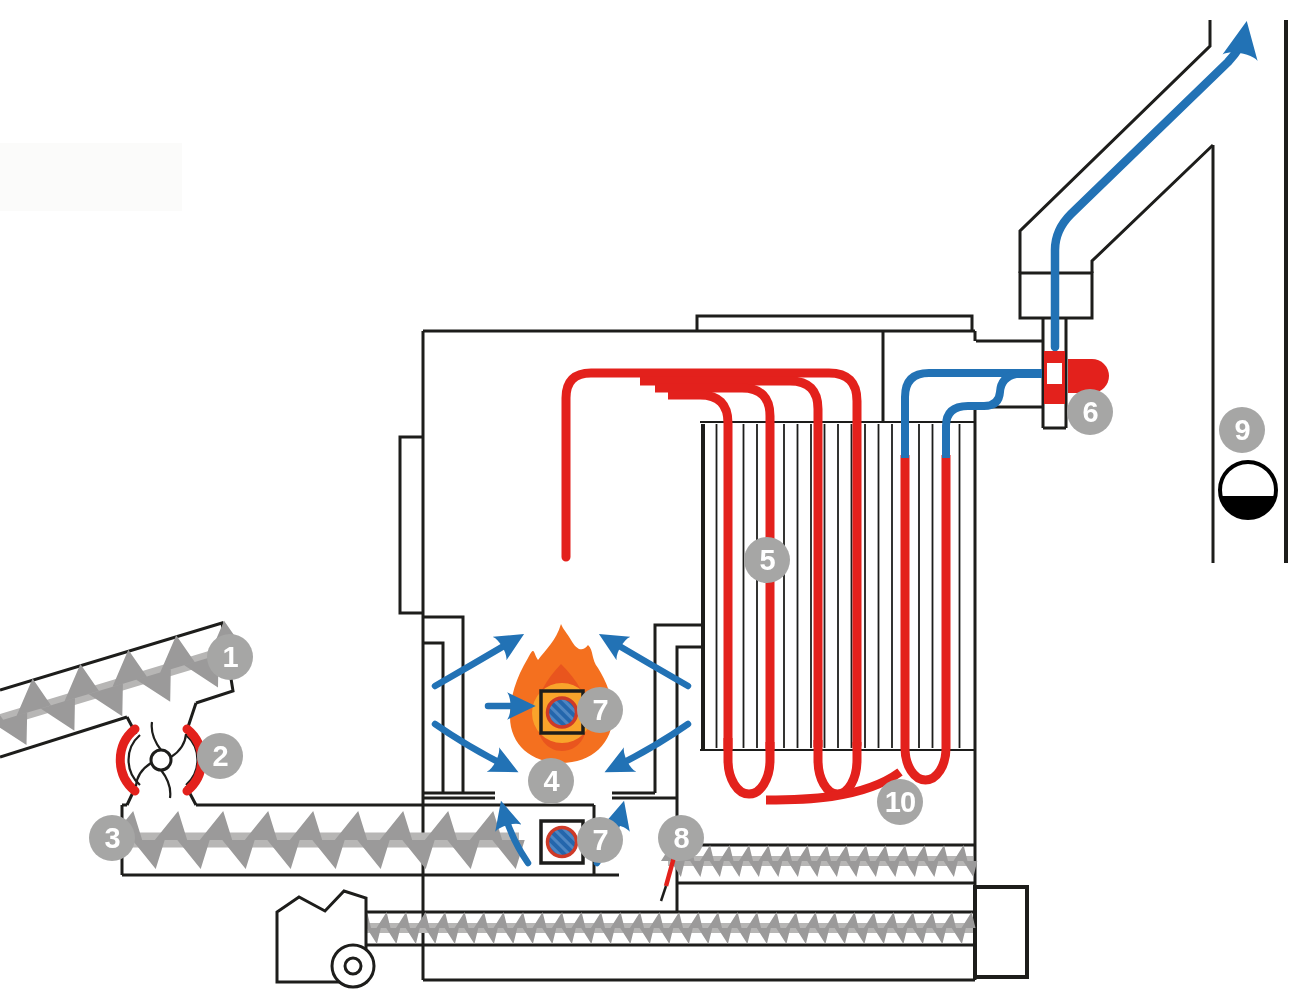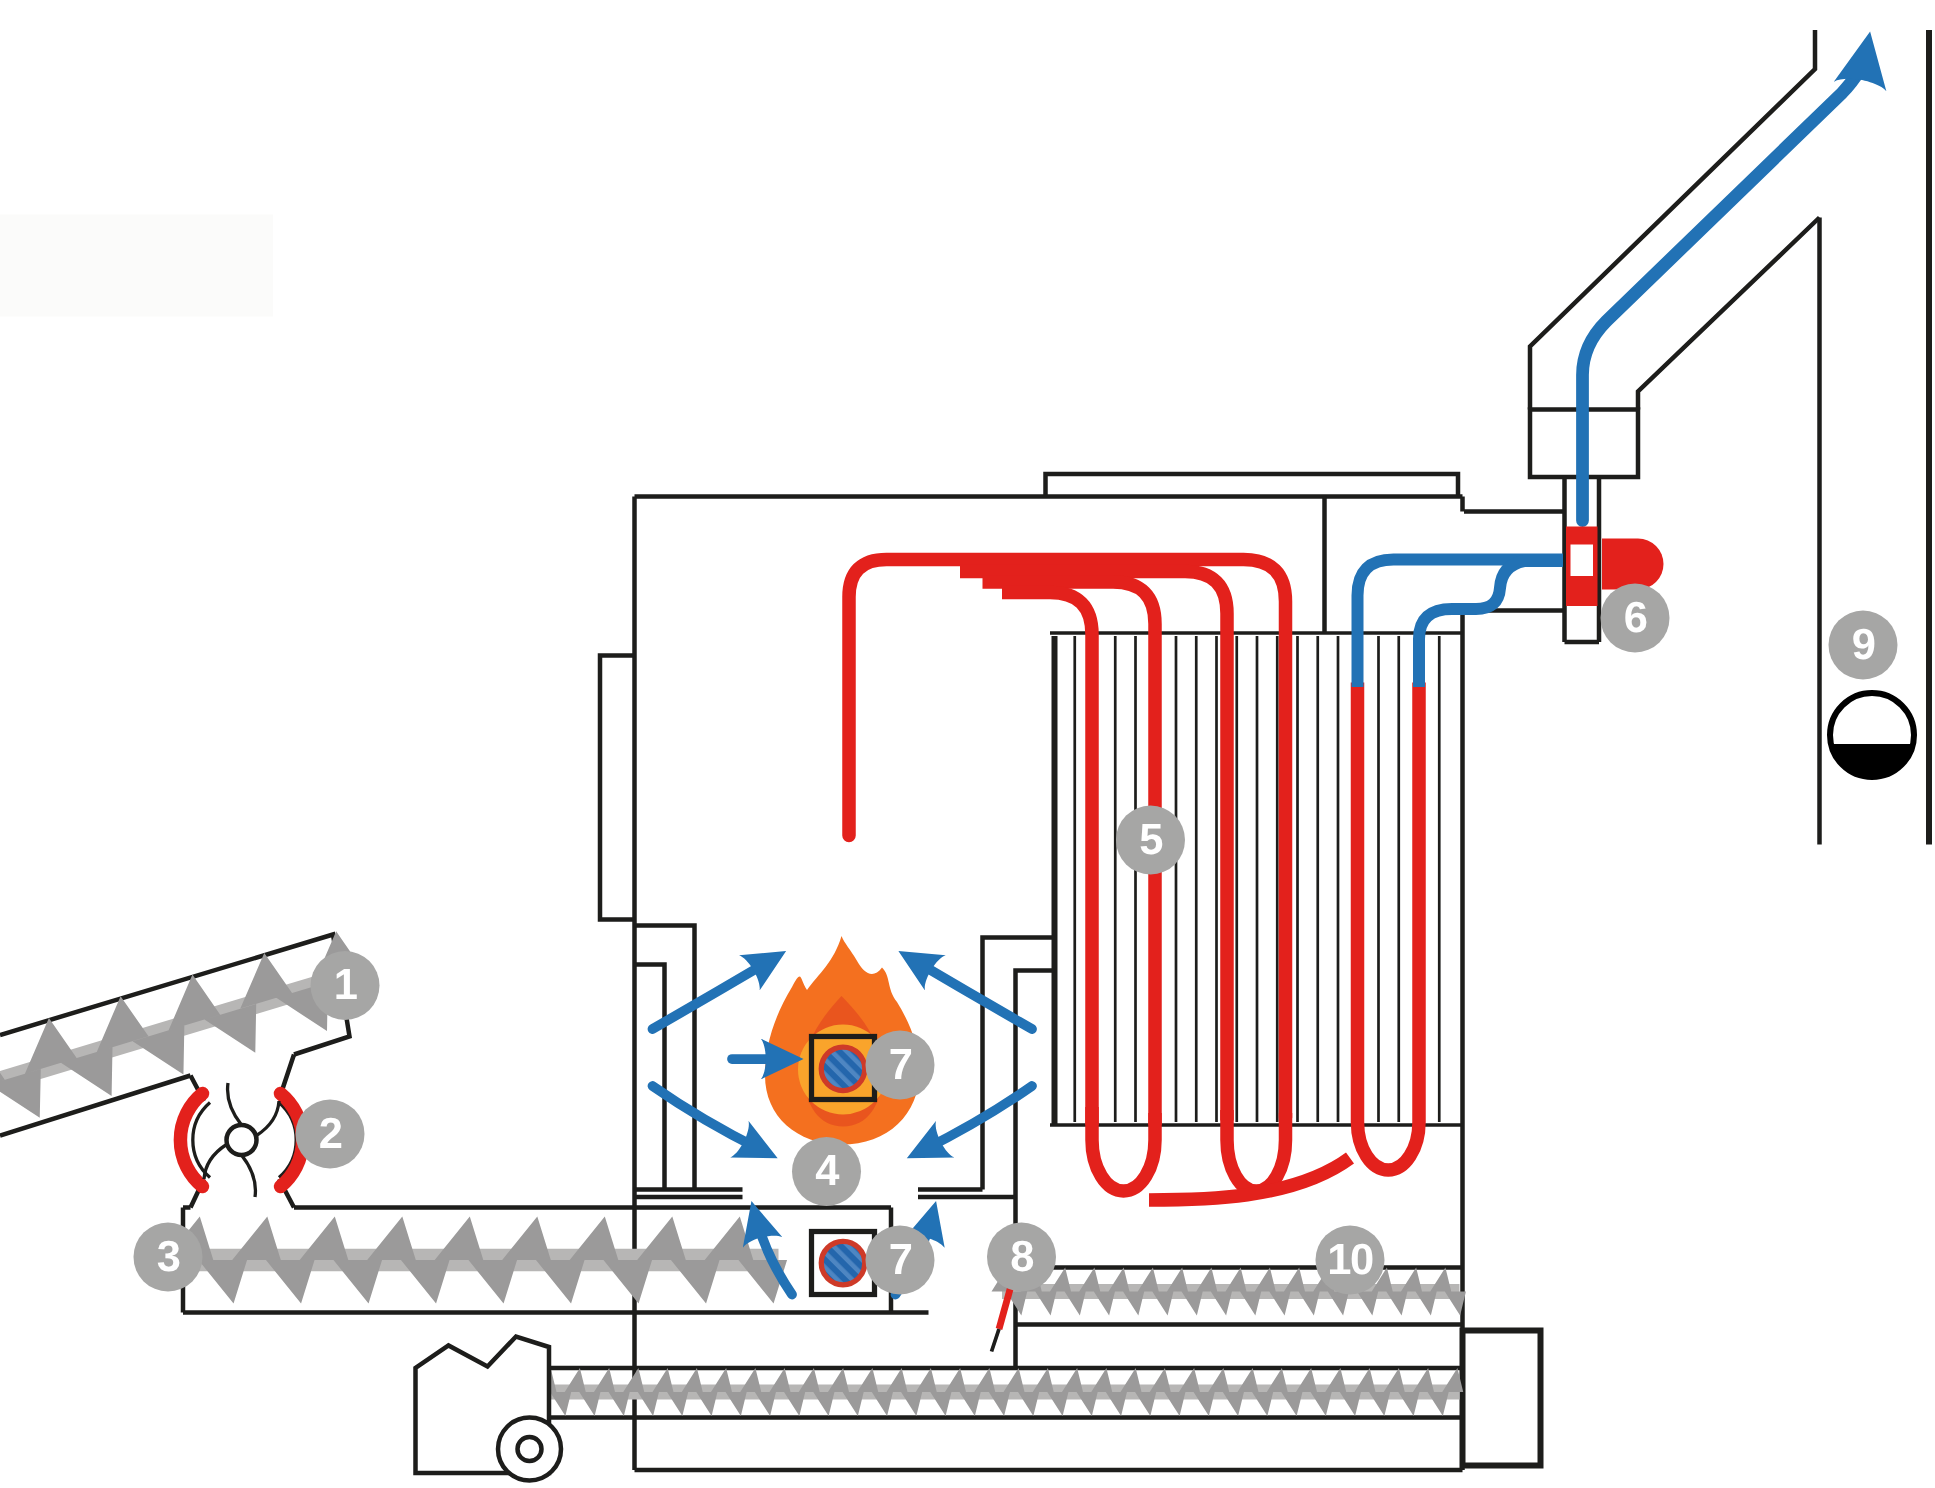--- a/index.html
+++ b/index.html
@@ -209,15 +209,15 @@
       <div class="callout" style="left: 207px; top: 634px;">1</div>
       <div class="callout" style="left: 197px; top: 733px;">2</div>
       <div class="callout" style="left: 89px; top: 815px;">3</div>
       <div class="callout" style="left: 528px; top: 758px;">4</div>
       <div class="callout" style="left: 744px; top: 537px;">5</div>
       <div class="callout" style="left: 1067px; top: 389px;">6</div>
       <div class="callout" style="left: 577px; top: 687px;">7</div>
       <div class="callout" style="left: 577px; top: 817px;">7</div>
       <div class="callout" style="left: 658px; top: 815px;">8</div>
       <div class="callout" style="left: 1219px; top: 407px;">9</div>
-      <div class="callout" style="left: 877px; top: 817px;">10</div>
+      <div class="callout" style="left: 877px; top: 779px;">10</div>
     </div>
 </div>
 
 </body></html>

